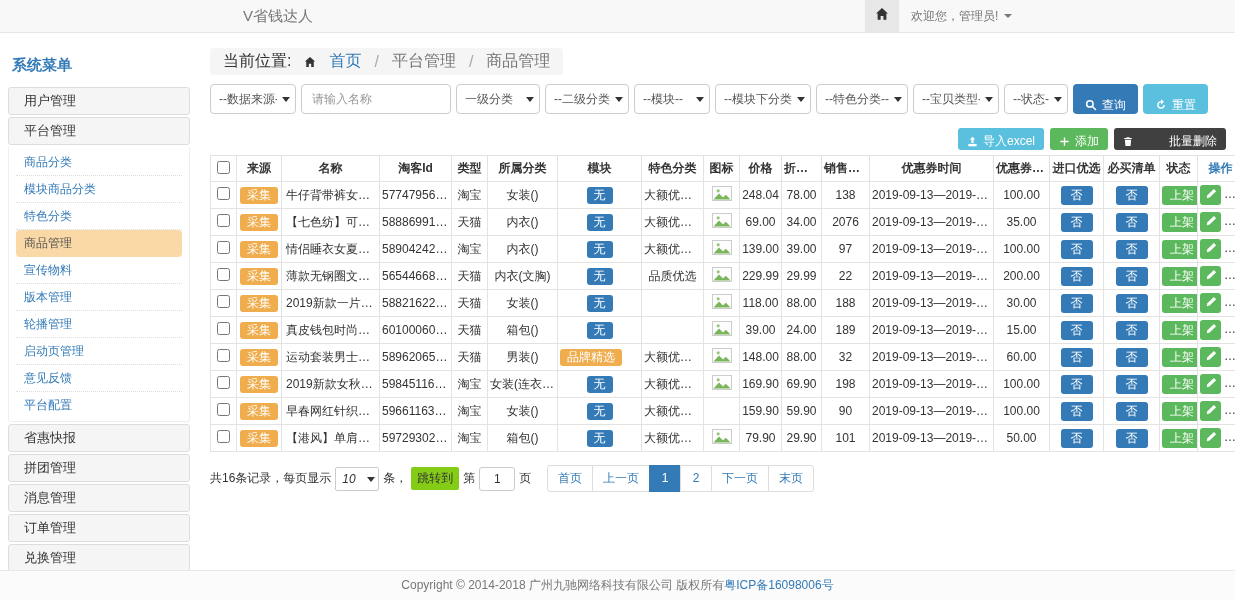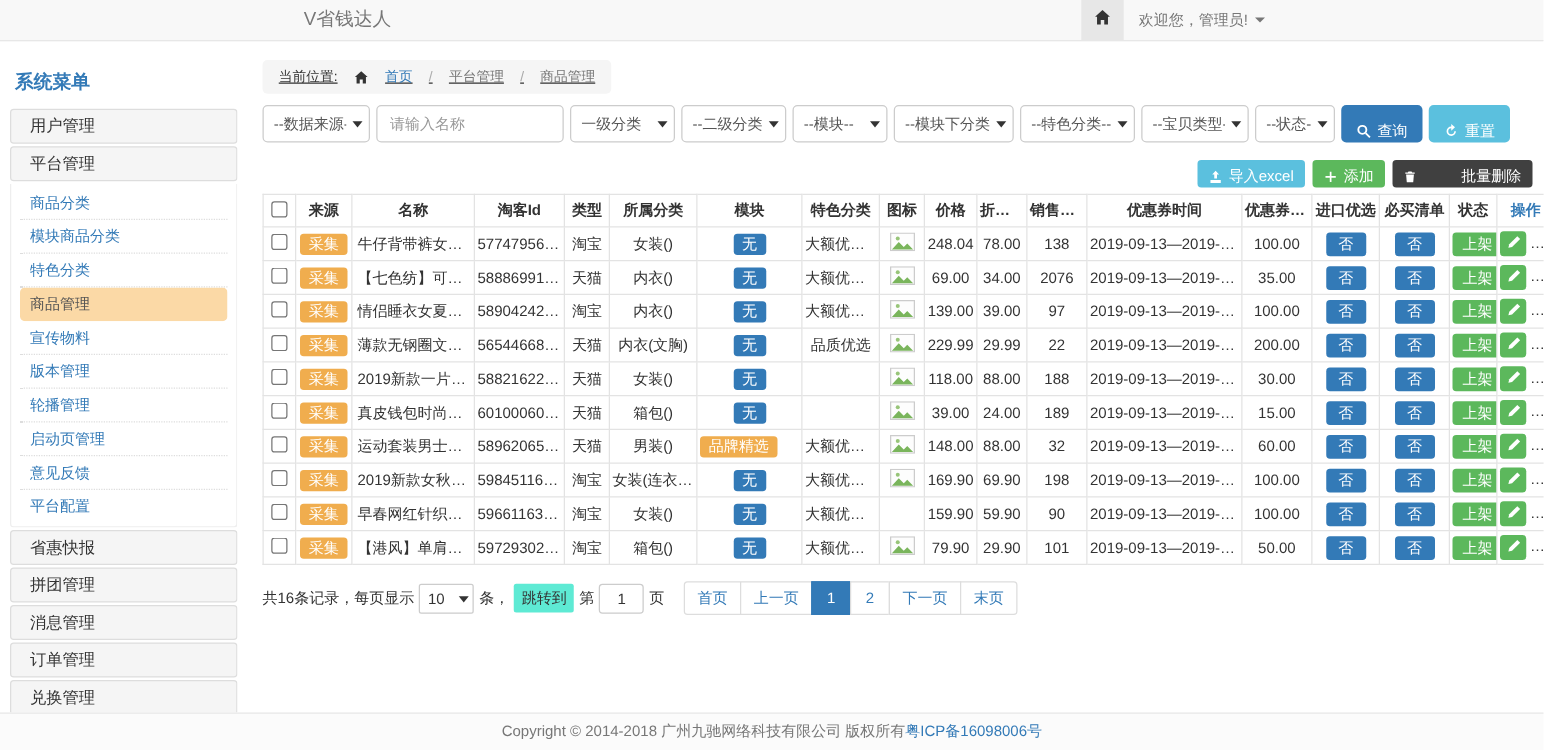--- a/index.html
+++ b/index.html
@@ -17,21 +17,21 @@
   .sidebar { position: absolute; left: 8px; top: 50px; width: 182px; height: 520px; overflow: hidden; }
   .sidebar-title { color: #337ab7; font-weight: bold; font-size: 15px; padding: 6px 4px 12px 4px; }
   .side-group-header { height: 28px; line-height: 26px; padding: 0 15px; background: #f5f5f5; border: 1px solid #ddd; border-radius: 3px; font-size: 13px; color: #333; margin-bottom: 2px; cursor: pointer; }
   .side-sub { border: 1px solid #eee; border-top: none; border-radius: 0 0 3px 3px; padding: 2px 7px; margin-bottom: 2px; background: #fff; }
   .side-sub-item { height: 27px; line-height: 26px; padding: 0 8px; font-size: 12px; color: #337ab7; border-bottom: 1px dotted #ddd; cursor: pointer; }
   .side-sub-item:last-child { border-bottom: none; }
   .side-sub-item.active { background: #fbd9a6; border-radius: 4px; color: #555; border-bottom-color: transparent; }
 
   
   .main { position: absolute; left: 210px; top: 44px; width: 1016px; }
-  .breadcrumb { display: inline-flex; align-items: center; gap: 13px; height: 27px; background: #f5f5f5; border-radius: 4px; padding: 0 13px; font-size: 11px; color: #333; margin-top: 4px; text-decoration: underline; }
+  .breadcrumb { display: inline-flex; align-items: center; gap: 13px; height: 27px; background: #f5f5f5; border-radius: 4px; padding: 0 13px; font-size: 16px; color: #333; margin-top: 4px; }
   .bc-home-link { color: #337ab7; cursor: pointer; }
   .breadcrumb .sep { color: #aaa; }
   .breadcrumb .muted { color: #777; }
   .bc-home-icon { color: #333; display: inline-flex; }
 
   .filter-row { display: flex; align-items: center; gap: 5px; margin-top: 9px; }
   .sel-wrap { position: relative; height: 30px; flex: 0 0 auto; }
   .sel-wrap select { appearance: none; -webkit-appearance: none; width: 100%; height: 30px; border: 1px solid #ccc; border-radius: 4px; background: #fff; font-size: 12px; color: #555; padding: 0 18px 0 8px; cursor: pointer; }
   .sel-caret { position: absolute; right: 6px; top: 13px; width: 0; height: 0; border-left: 4px solid transparent; border-right: 4px solid transparent; border-top: 5px solid #333; pointer-events: none; }
   .txt-input { height: 30px; width: 150px; border: 1px solid #ccc; border-radius: 4px; padding: 0 10px; font-size: 12px; color: #555; }
@@ -59,23 +59,23 @@
   .btn-on { background: #5cb85c; border: none; border-radius: 3px; color: #fff; font-size: 12px; padding: 3px 8px; line-height: 13px; cursor: pointer; }
   .op-btn { display: inline-flex; align-items: center; justify-content: center; width: 21px; height: 20px; border: none; border-radius: 3px; cursor: pointer; color: #fff; vertical-align: middle; }
   .op-edit { background: #5cb85c; margin-right: 3px; }
   .op-del { background: #d9534f; }
   .module-extra { margin-left: 3px; color: #333; }
 
   
   .pag-row { display: flex; align-items: center; margin-top: 13px; font-size: 12px; color: #333; width: 604px; }
   .pag-left { display: flex; align-items: center; gap: 4px; }
   .pp-wrap { position: relative; width: 44px; height: 24px; }
-  .pp-wrap select { appearance: none; -webkit-appearance: none; width: 100%; height: 24px; border: 1px solid #ccc; border-radius: 2px; background: #fff; font-size: 12px; color: #333; padding: 0 14px 0 6px; cursor: pointer; }
+  .pp-wrap select { appearance: none; -webkit-appearance: none; width: 100%; height: 24px; border: 1px solid #ccc; border-radius: 2px; background: #fff; font-size: 12px; color: #333; padding: 0 14px 0 6px; cursor: pointer; font-style: italic; }
   .pp-wrap .sel-caret { top: 10px; right: 4px; }
-  .jump-btn { background: #5eead4; color: #333; border: none; border-radius: 2px; font-size: 12px; padding: 3px 6px; cursor: pointer; }
+  .jump-btn { background: #84cc16; color: #333; border: none; border-radius: 2px; font-size: 12px; padding: 3px 6px; cursor: pointer; }
   .page-input { width: 36px; height: 24px; border: 1px solid #ccc; border-radius: 3px; text-align: center; font-size: 12px; color: #333; }
   .pager { margin-left: auto; display: flex; }
   .pg { min-width: 32px; padding: 0 10px; height: 27px; line-height: 25px; border: 1px solid #ddd; background: #fff; color: #337ab7; cursor: pointer; margin-left: -1px; text-align: center; font-size: 12px; }
   .pg:first-child { border-radius: 3px 0 0 3px; margin-left: 0; }
   .pg:last-child { border-radius: 0 3px 3px 0; }
   .pg.active { background: #337ab7; border-color: #337ab7; color: #fff; }
 
   
   .footer { position: absolute; left: 0; top: 570px; width: 100%; height: 30px; background: #fbfbfb; border-top: 1px solid #e7e7e7; text-align: center; font-size: 12px; color: #777; line-height: 28px; }
   .footer .icp-link { color: #337ab7; cursor: pointer; text-decoration: none; }

